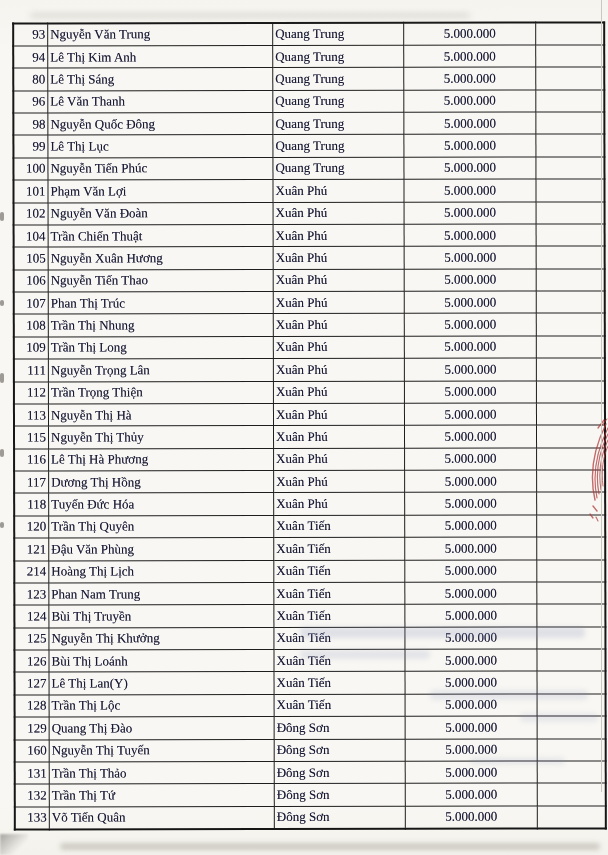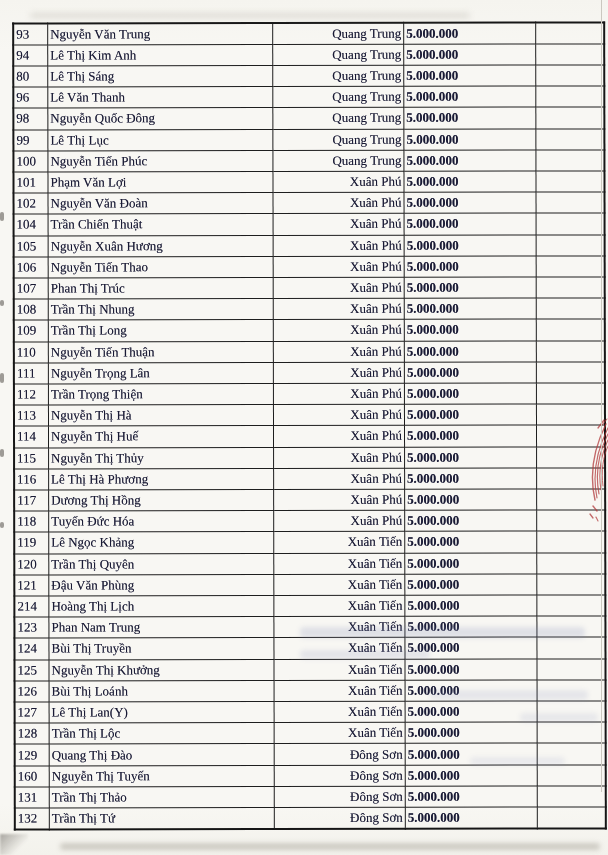--- a/index.html
+++ b/index.html
@@ -19,24 +19,24 @@
   }
   table.roster td{
     border:1.5px solid #1e1e1e;
     padding:0 2px;
     vertical-align:middle;
     white-space:nowrap;overflow:hidden;
     text-shadow:0 0 .5px rgba(25,26,53,.55);
   }
   table.roster{border:2px solid #161616;}
   tr.row{height:19.7px;}
-  td.td-no{width:29px;text-align:left;}
+  td.td-no{width:29px;text-align:right;}
   td.td-name{width:220px;text-align:left;padding-left:5px;font-family:Liberation Serif, serif;}
-  td.td-unit{width:126px;text-align:right;margin-left:36px;}
-  td.td-amount{width:127px;text-align:left;padding-right:7px;font-weight:bold;}
+  td.td-unit{width:126px;text-align:left;margin-left:36px;}
+  td.td-amount{width:127px;text-align:center;padding-right:7px;}
   td.td-sign{width:63px;}
   
   .artifact{position:absolute;pointer-events:none;}
   .page-edge-line{left:601px;top:0;width:1px;height:792px;background:#cbc8c0;}
   .top-smudge{left:30px;top:13px;width:440px;height:5px;background:#bdb9b0;filter:blur(3px);opacity:.45;border-radius:3px;}
   .bottom-smudge{left:60px;top:843px;width:540px;height:7px;background:#a8a49a;filter:blur(2.5px);opacity:.5;border-radius:4px;}
   .corner-shadow{left:0;top:834px;width:28px;height:21px;
     background:linear-gradient(135deg,#8f8c86 0%,rgba(143,140,134,0) 70%);
     filter:blur(1px);opacity:.75;}
   .ghost{background:#7c86b4;filter:blur(2.6px);border-radius:4px;}
@@ -159,27 +159,20 @@
           <td class="td-sign"></td>
         </tr>
         <tr class="row">
           <td class="td-no">109</td>
           <td class="td-name">Trần Thị Long</td>
           <td class="td-unit">Xuân Phú</td>
           <td class="td-amount">5.000.000</td>
           <td class="td-sign"></td>
         </tr>
         <tr class="row">
-          <td class="td-no">110</td>
-          <td class="td-name">Nguyễn Tiến Thuận</td>
-          <td class="td-unit">Xuân Phú</td>
-          <td class="td-amount">5.000.000</td>
-          <td class="td-sign"></td>
-        </tr>
-        <tr class="row">
           <td class="td-no">111</td>
           <td class="td-name">Nguyễn Trọng Lân</td>
           <td class="td-unit">Xuân Phú</td>
           <td class="td-amount">5.000.000</td>
           <td class="td-sign"></td>
         </tr>
         <tr class="row">
           <td class="td-no">112</td>
           <td class="td-name">Trần Trọng Thiện</td>
           <td class="td-unit">Xuân Phú</td>
@@ -187,27 +180,20 @@
           <td class="td-sign"></td>
         </tr>
         <tr class="row">
           <td class="td-no">113</td>
           <td class="td-name">Nguyễn Thị Hà</td>
           <td class="td-unit">Xuân Phú</td>
           <td class="td-amount">5.000.000</td>
           <td class="td-sign"></td>
         </tr>
         <tr class="row">
-          <td class="td-no">114</td>
-          <td class="td-name">Nguyễn Thị Huế</td>
-          <td class="td-unit">Xuân Phú</td>
-          <td class="td-amount">5.000.000</td>
-          <td class="td-sign"></td>
-        </tr>
-        <tr class="row">
           <td class="td-no">115</td>
           <td class="td-name">Nguyễn Thị Thủy</td>
           <td class="td-unit">Xuân Phú</td>
           <td class="td-amount">5.000.000</td>
           <td class="td-sign"></td>
         </tr>
         <tr class="row">
           <td class="td-no">116</td>
           <td class="td-name">Lê Thị Hà Phương</td>
           <td class="td-unit">Xuân Phú</td>
@@ -222,27 +208,20 @@
           <td class="td-sign"></td>
         </tr>
         <tr class="row">
           <td class="td-no">118</td>
           <td class="td-name">Tuyến Đức Hóa</td>
           <td class="td-unit">Xuân Phú</td>
           <td class="td-amount">5.000.000</td>
           <td class="td-sign"></td>
         </tr>
         <tr class="row">
-          <td class="td-no">119</td>
-          <td class="td-name">Lê Ngọc Khảng</td>
-          <td class="td-unit">Xuân Tiến</td>
-          <td class="td-amount">5.000.000</td>
-          <td class="td-sign"></td>
-        </tr>
-        <tr class="row">
           <td class="td-no">120</td>
           <td class="td-name">Trần Thị Quyên</td>
           <td class="td-unit">Xuân Tiến</td>
           <td class="td-amount">5.000.000</td>
           <td class="td-sign"></td>
         </tr>
         <tr class="row">
           <td class="td-no">121</td>
           <td class="td-name">Đậu Văn Phùng</td>
           <td class="td-unit">Xuân Tiến</td>
@@ -315,20 +294,27 @@
         <tr class="row">
           <td class="td-no">131</td>
           <td class="td-name">Trần Thị Thảo</td>
           <td class="td-unit">Đông Sơn</td>
           <td class="td-amount">5.000.000</td>
           <td class="td-sign"></td>
         </tr>
         <tr class="row">
           <td class="td-no">132</td>
           <td class="td-name">Trần Thị Tứ</td>
+          <td class="td-unit">Đông Sơn</td>
+          <td class="td-amount">5.000.000</td>
+          <td class="td-sign"></td>
+        </tr>
+        <tr class="row">
+          <td class="td-no">133</td>
+          <td class="td-name">Võ Tiến Quân</td>
           <td class="td-unit">Đông Sơn</td>
           <td class="td-amount">5.000.000</td>
           <td class="td-sign"></td>
         </tr>
       </tbody>
   </table>
 
   <svg class="artifact stamp" viewBox="0 0 24 112" xmlns="http://www.w3.org/2000/svg">
     <g stroke="#b23b3d" fill="none" stroke-linecap="round" opacity="0.75">
       <path d="M22,6 C10,30 5,56 11,82" stroke-width="1.4"></path>

